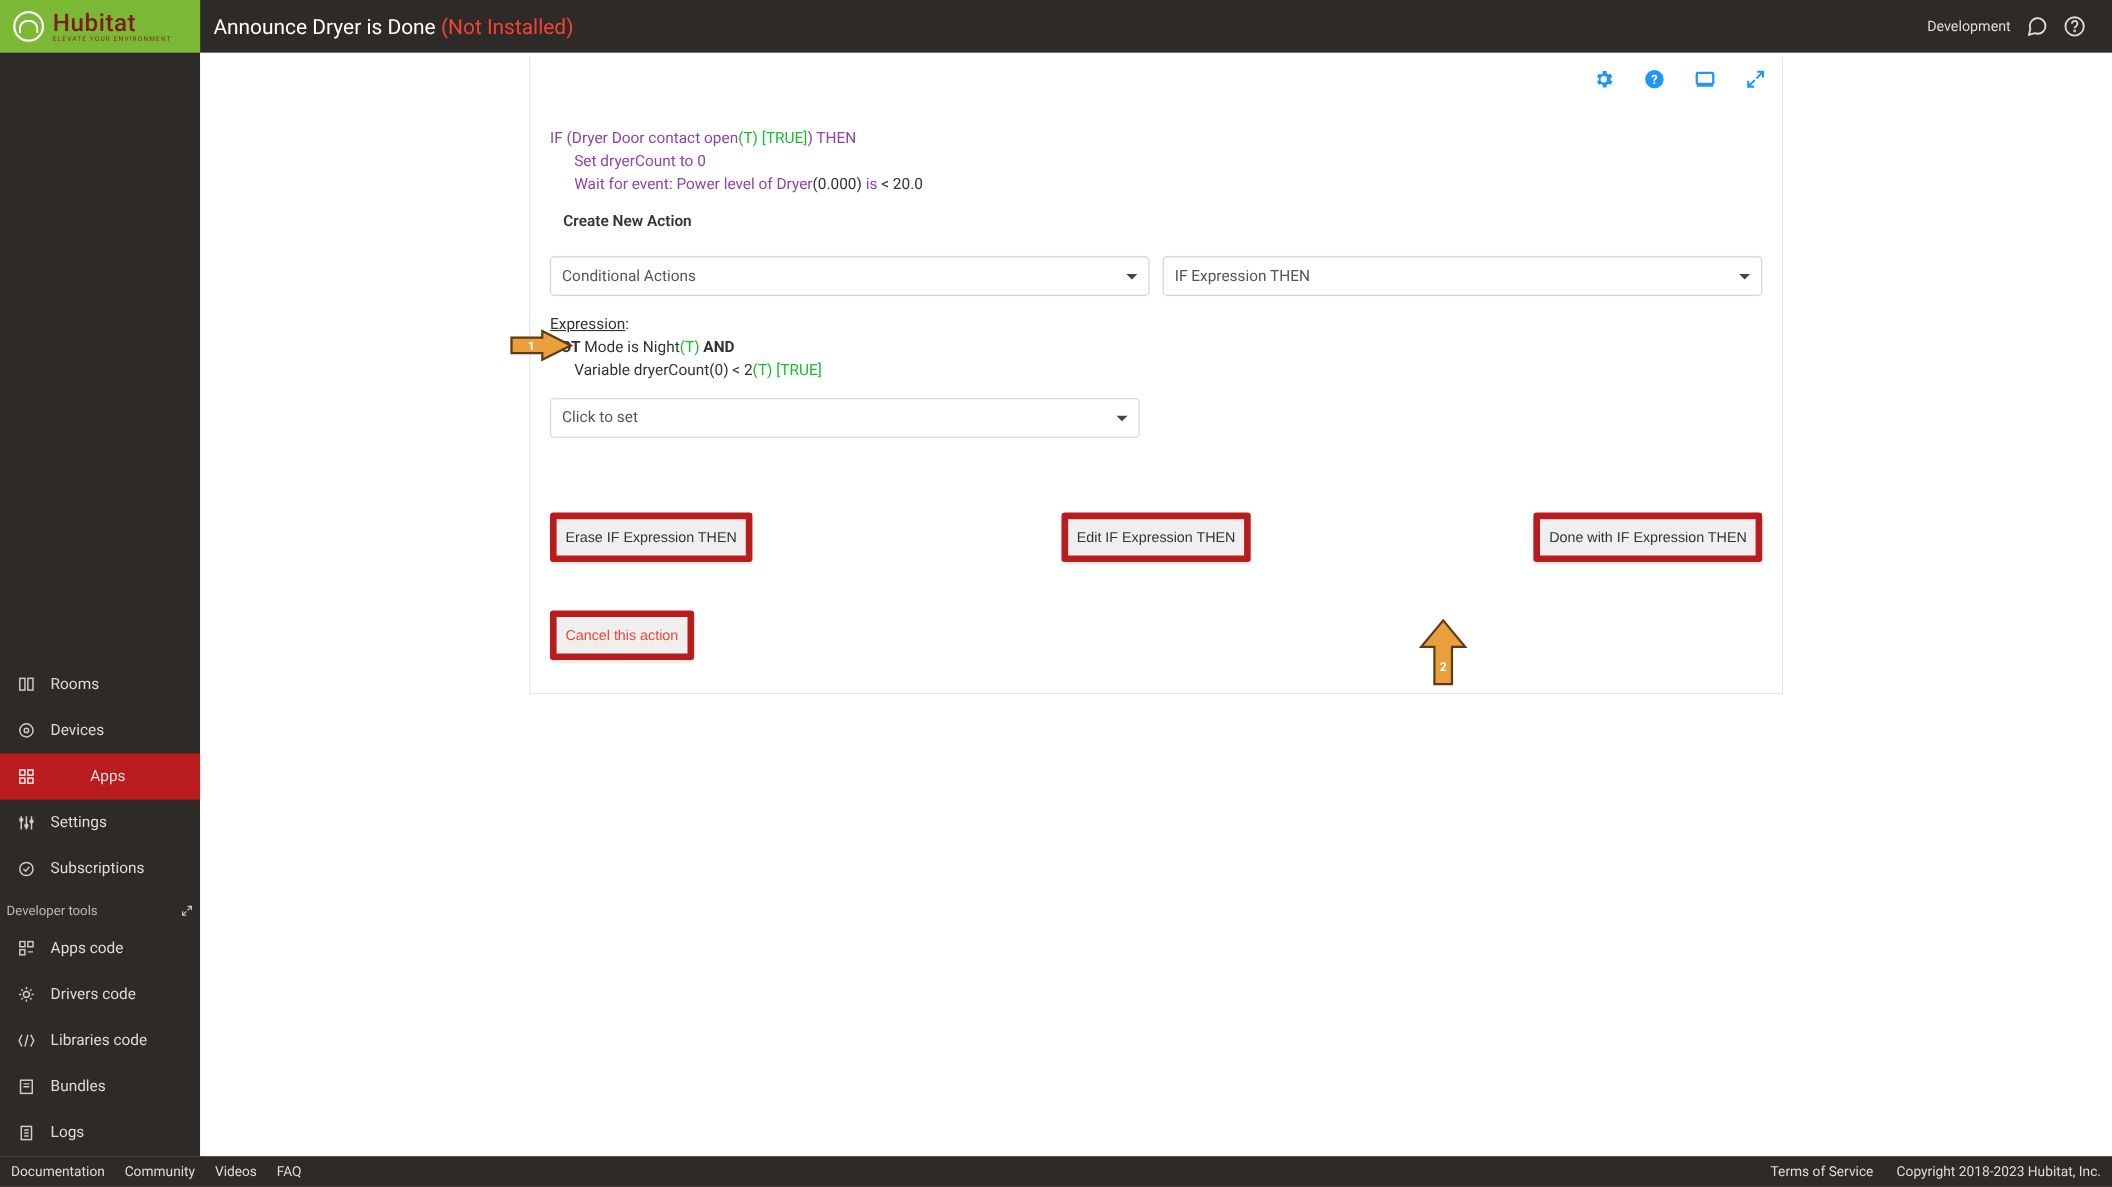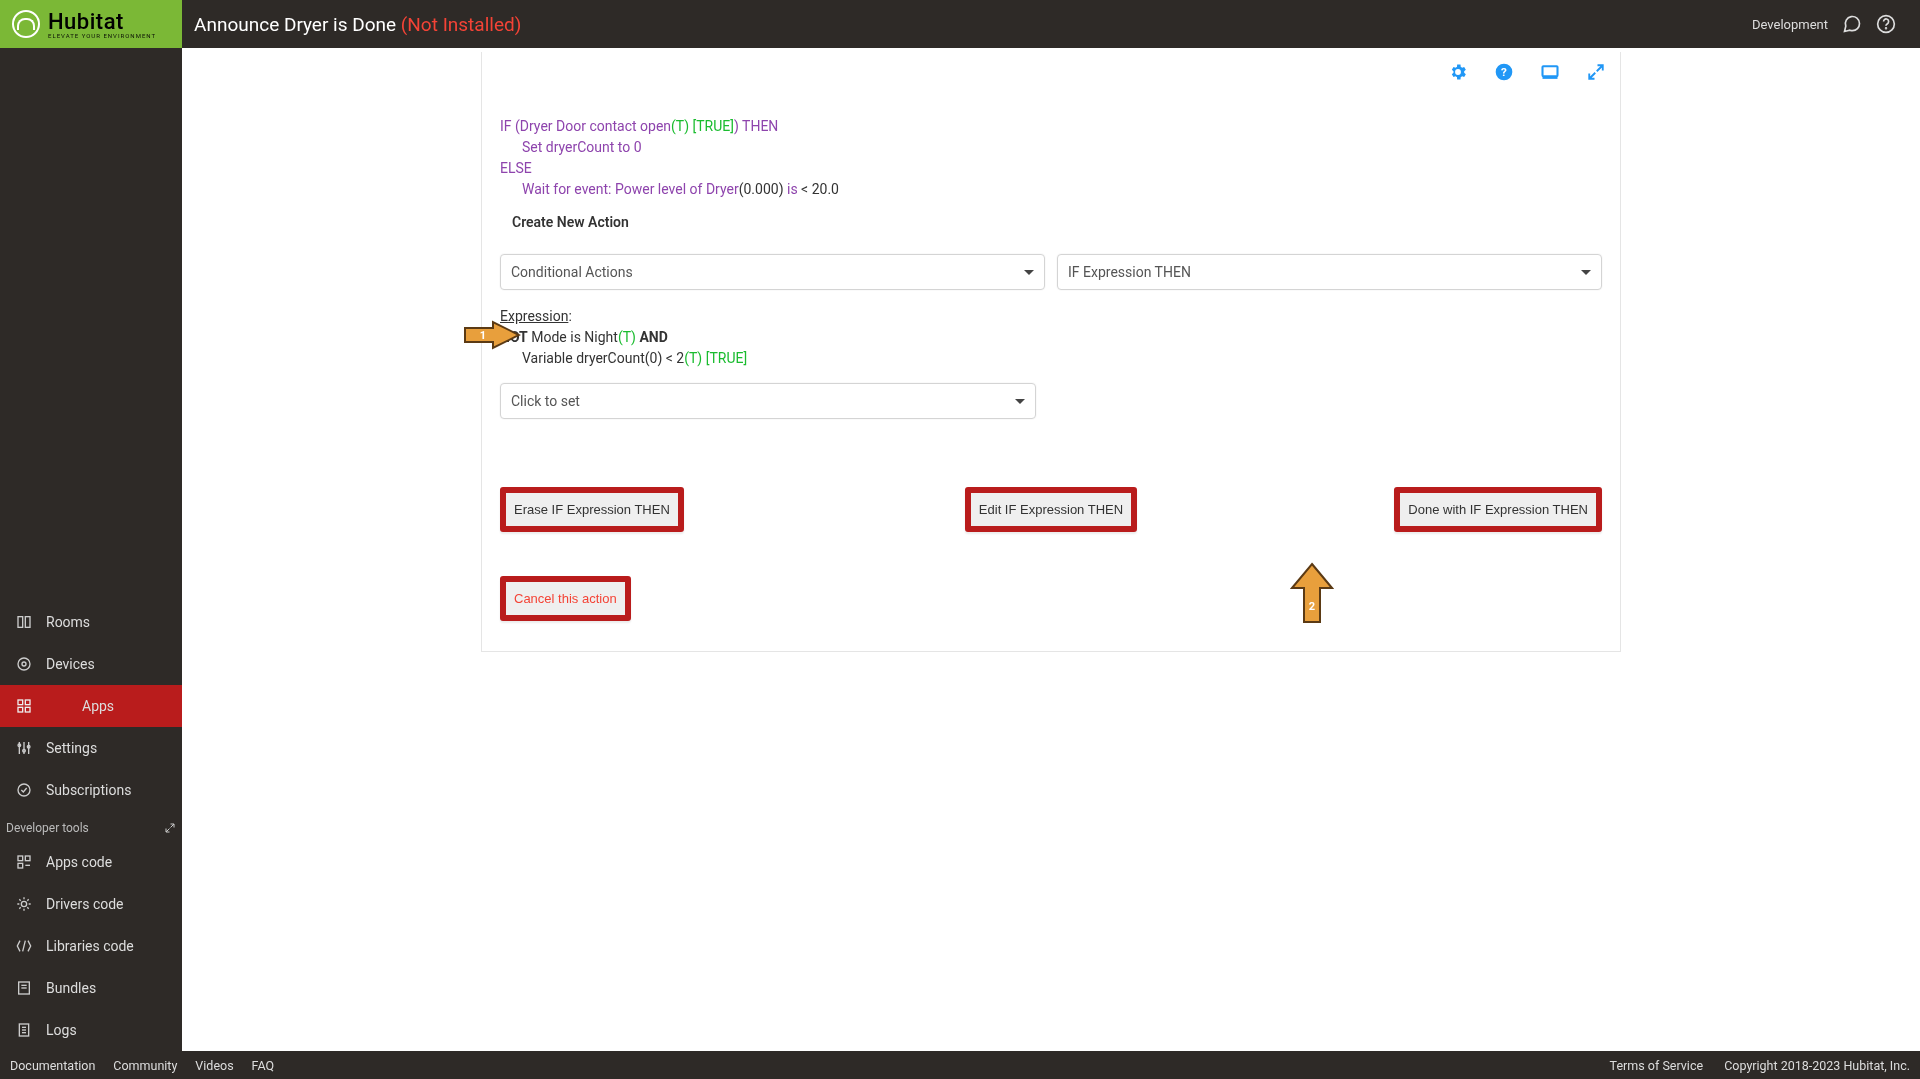--- a/index.html
+++ b/index.html
@@ -1,19 +1,19 @@
 <!DOCTYPE html>
 <html><head>
 <meta charset="utf-8">
 <style>
 * { margin: 0; padding: 0; box-sizing: border-box; }
 body { font-family: -apple-system, BlinkMacSystemFont, "Segoe UI", Roboto, Arial, sans-serif; font-size: 14px; background: #fff; color: #333; overflow: hidden; }
 
 .header { height: 48px; background: #2e2a27; display: flex; align-items: center; color: #fff; }
-.logo-block { width: 182px; height: 48px; background: #7bb836; display: flex; align-items: center; padding: 0 12px; color: #000000; }
+.logo-block { width: 182px; height: 48px; background: #7bb836; display: flex; align-items: center; padding: 0 12px; color: #7f1d1d; }
 .logo-icon { width: 28px; height: 28px; border: 2px solid #fff; border-radius: 50%; margin-right: 8px; display: flex; align-items: center; justify-content: center; }
 .logo-icon::before { content: ""; width: 14px; height: 10px; border: 2px solid #fff; border-top-left-radius: 8px; border-top-right-radius: 8px; border-bottom: none; display: block; }
 .logo-text { font-size: 22px; font-weight: 500; letter-spacing: 0.5px; }
 .logo-tag { font-size: 6px; letter-spacing: 1px; margin-top: -2px; opacity: 0.9; }
 .page-title { font-size: 19px; margin-left: 12px; color: #fff; }
 .title-status { color: #f44336; }
 .header-spacer { flex: 1; }
 .header-right { display: flex; align-items: center; gap: 14px; padding-right: 24px; color: #ddd; font-size: 13px; }
 .header-icon { width: 20px; height: 20px; display: inline-flex; align-items: center; justify-content: center; cursor: pointer; }
 
@@ -235,21 +235,20 @@
               <path d="M14 3h7v7M10 21H3v-7M21 3l-8 8M3 21l8-8"></path>
             </svg>
           </span>
       </div>
 
       <div class="code-block">
         <div>
           <span class="c-purple">IF (Dryer Door contact open</span><span class="c-green">(T)</span><span class="c-green"> [TRUE]</span><span class="c-purple">) THEN</span>
         </div>
         <div class="indent c-purple">Set dryerCount to 0</div>
-        <div class="c-purple">ELSE</div>
         <div class="indent">
           <span class="c-purple">Wait for event: Power level of Dryer</span><span class="c-black">(0.000) </span><span class="c-purple">is </span><span class="c-black">&lt; 20.0</span>
         </div>
       </div>
 
       <div class="heading">Create New Action</div>
 
       <div class="dropdown-row">
         <div class="select-box">
           <span>Conditional Actions</span>

